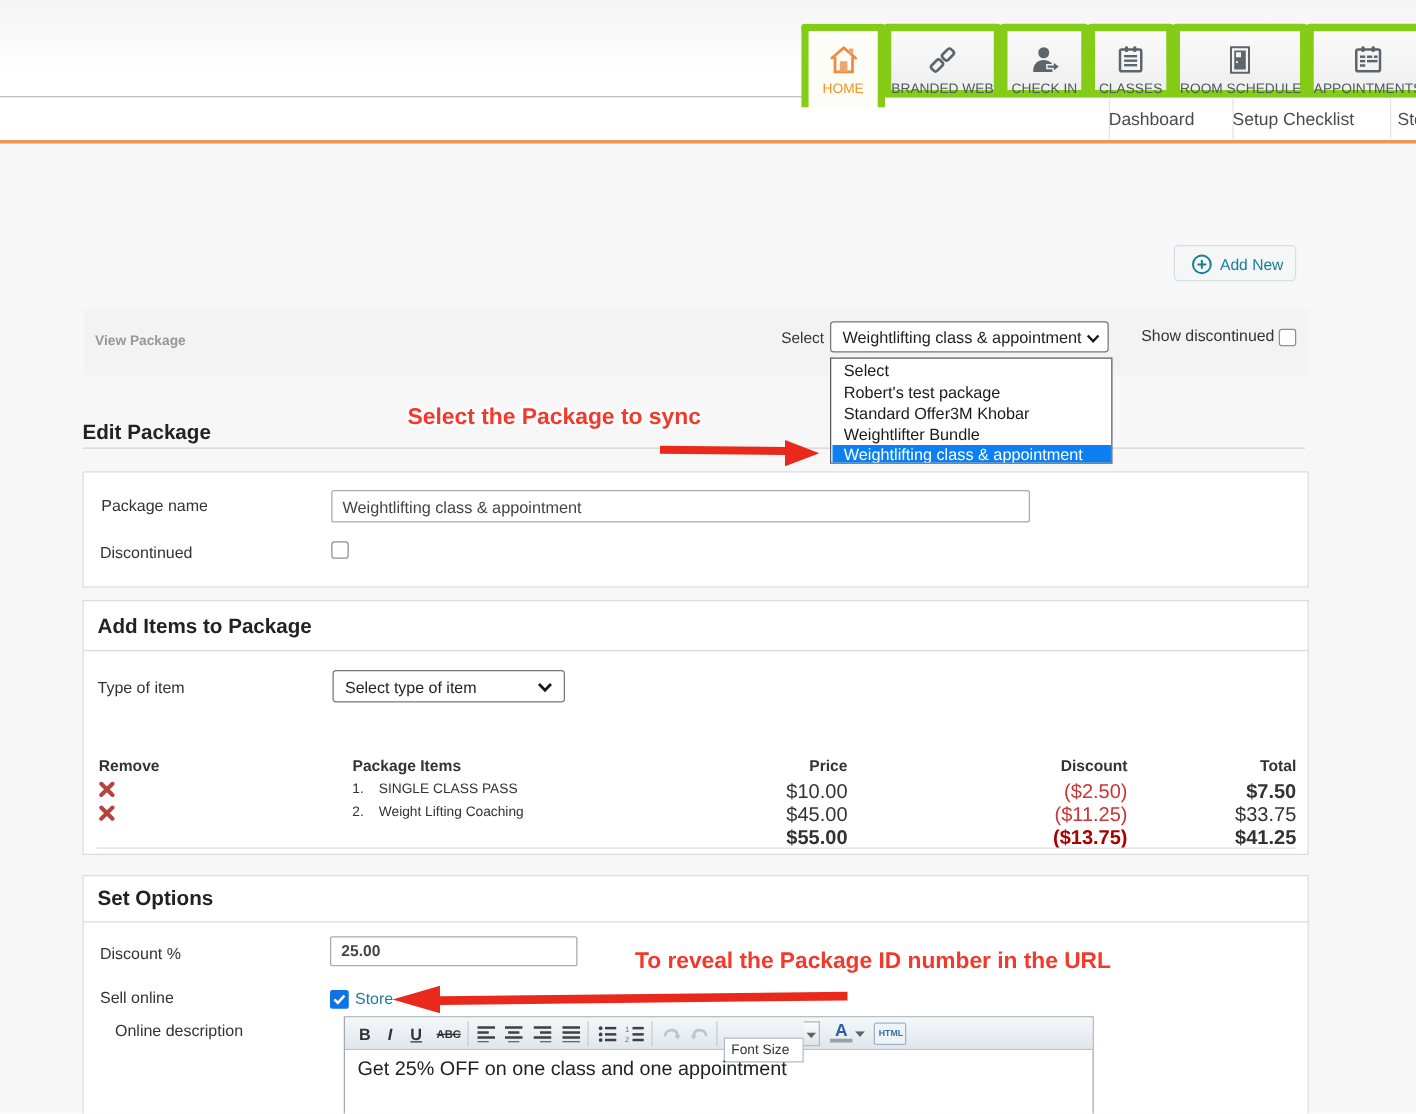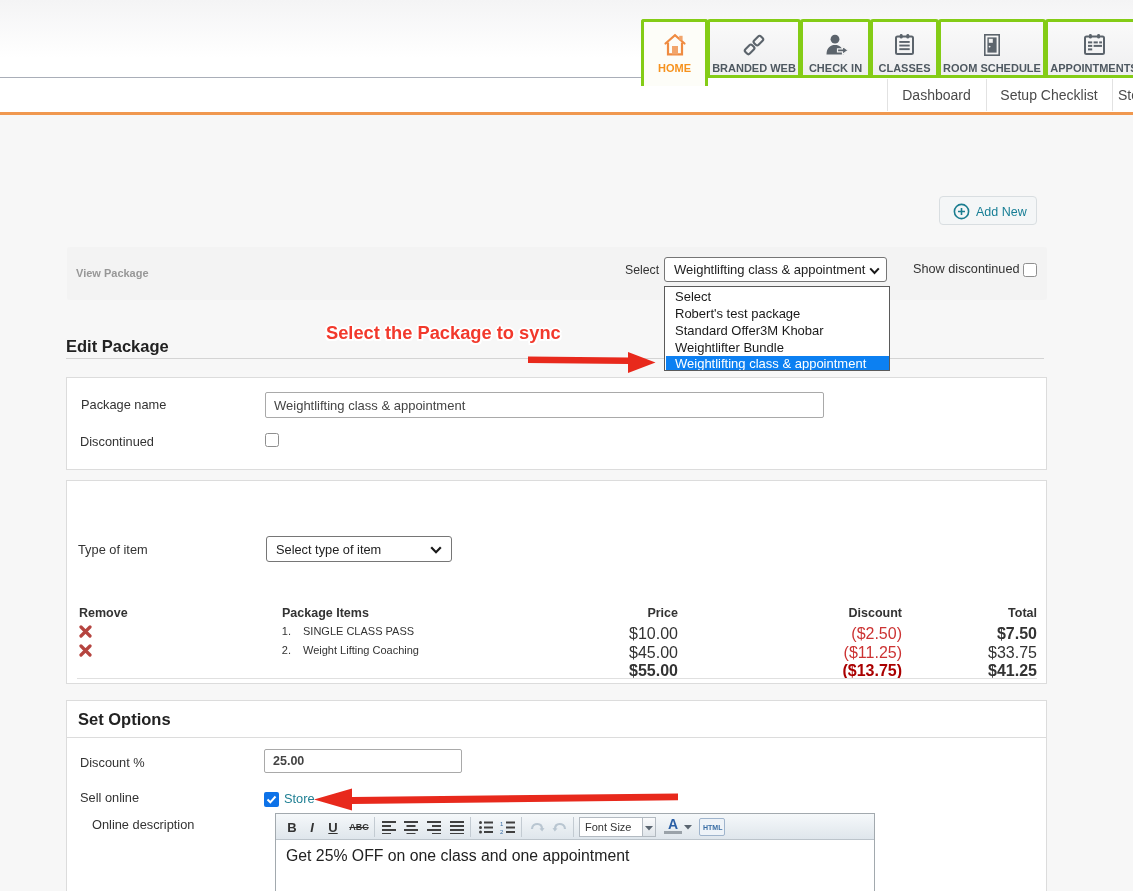--- a/index.html
+++ b/index.html
@@ -5,29 +5,29 @@
 * { margin:0; padding:0; box-sizing:border-box; }
 html,body { width:1133px; height:891px; overflow:hidden; }
 body { font-family:"Liberation Sans", sans-serif; background:#fff; }
 #page { position:relative; width:1133px; height:891px; overflow:hidden; background:#fff; }
 .abs { position:absolute; }
 
 
 #header { position:absolute; left:0; top:0; width:1133px; height:78px;
   background:linear-gradient(#f4f4f5, #ffffff 75%); border-bottom:1px solid #a9aeb8; }
 .tab { position:absolute; top:19px; height:59px; background:linear-gradient(#fafafa,#efeff0);
-  border:3px solid #84cc16; border-radius:3px 3px 0 0; z-index:3;font-weight:bold; }
+  border:6px solid #84cc16; border-radius:3px 3px 0 0; z-index:3; }
 .tab .lbl { position:absolute; left:0; right:0; top:40px; font-size:11px; color:#4e5860; white-space:nowrap; text-align:center; }
 .tab .ic { position:absolute; left:0; right:0; top:10px; height:25px; display:flex; align-items:center; justify-content:center; }
 .tab.active { background:#fdfdf8; height:67px; border-bottom:none; z-index:5; }
 .tab.active .lbl { color:#f6921e; }
 
 
 #subnav { position:absolute; left:0; top:78px; width:1133px; height:34px; background:#fff; }
-.subitem { position:absolute; top:0; height:34px; line-height:34px; font-size:14px; color:#4a4a4a; text-align:center; }
+.subitem { position:absolute; top:0; height:34px; line-height:34px; font-size:14px; color:#4a4a4a; text-align:left; }
 .subsep { position:absolute; top:1px; height:32px; width:1px; background:#e2e2e2; }
 
 #orangebar { position:absolute; left:0; top:112px; width:1133px; height:3px; background:#f0984f; }
 #content { position:absolute; left:0; top:115px; width:1133px; height:776px; background:#f7f7f7; }
 
 
 #addnew { position:absolute; left:939px; top:196px; width:98px; height:29px; background:#f4f6f7;
   border:1px solid #d9dee1; border-radius:4px; color:#177e95; font-size:12.5px; white-space:nowrap; }
 #addnew span { position:absolute; left:36px; top:8px; }
 
@@ -190,20 +190,23 @@
   <div class="panel" style="top:377px; height:93px;text-align:center;">
     <div class="flabel" style="left:14px; top:19px;">Package name</div>
     <div class="tinput" style="left:198px; top:14px; width:559px; height:26px;">
         <span style="top:5px;">Weightlifting class &amp; appointment</span>
       </div>
     <div class="flabel" style="left:13px; top:56px;">Discontinued</div>
     <div class="cb" style="left:198px; top:55px; width:14px; height:14px;"></div>
   </div>
 
   <div class="panel" style="top:480px; height:204px;">
+    <div class="phead" style="height:40px;">
+        <h2 style="top:11px;">Add Items to Package</h2>
+      </div>
     <div class="flabel" style="left:11px; top:61px;">Type of item</div>
     <div class="selectbox" style="left:199px; top:55px; width:186px; height:26px;">
       <div class="stext" style="font-size:12.8px; top:5px;">Select type of item</div>
       <svg style="position:absolute; right:9px; top:9px;" width="12" height="8" viewBox="0 0 12 8">
         <path d="M1.2 1.2 L6 6.2 L10.8 1.2" fill="none" stroke="#1a1a1a" stroke-width="2.2"></path>
       </svg>
     </div>
 
     <div class="trow th" style="left:12px; top:125px;">Remove</div>
     <div class="trow th" style="left:215px; top:125px;">Package Items</div>
@@ -258,20 +261,21 @@
     <div class="ddopt" style="top:18px;">Robert's test package</div>
     <div class="ddopt" style="top:35px;">Standard Offer3M Khobar</div>
     <div class="ddopt" style="top:52px;">Weightlifter Bundle</div>
     <div class="ddopt sel" style="top:69px; height:16px; line-height:16px;">Weightlifting class &amp; appointment</div>
   </div>
 
   <div class="anno" style="left:326px; top:322px; font-size:18.3px;">Select the Package to sync</div>
   <svg class="abs" style="left:520px; top:345px; z-index:25;" width="145" height="35" viewBox="0 0 145 35">
     <polygon fill="#e8291c" points="8,11.5 108,12.5 108,7 135.5,17.5 108,28 108,19 8,18"></polygon>
   </svg>
+  <div class="anno" style="left:508px; top:758px; font-size:18.2px;">To reveal the Package ID number in the URL</div>
   <svg class="abs" style="left:310px; top:783px; z-index:25;" width="375" height="30" viewBox="0 0 375 30">
     <polygon fill="#e8291c" points="368,10.4 42,14 42,5.5 4,16.5 42,27.5 42,21 368,17.3"></polygon>
   </svg>
 
   <div id="editor">
     <div id="toolbar">
       <div class="tbtn" style="left:8px; width:16px; font-weight:bold; font-size:13px;">B</div>
       <div class="tbtn" style="left:28px; width:16px; font-style:italic; font-weight:bold; font-size:13px;">I</div>
       <div class="tbtn" style="left:49px; width:16px; font-size:13px; text-decoration:underline; font-weight:bold;">U</div>
       <div class="tbtn" style="left:70px; width:26px; font-size:9px; font-weight:bold; text-decoration:line-through;">ABC</div>
@@ -347,21 +351,21 @@
             <path d="M10.5 7.5 L13.2 10.5 L15.5 7" fill="#b9c6d1"></path>
           </svg>
       </div>
       <div class="tbtn" style="left:276px; width:16px;">
         <svg width="16" height="13" viewBox="0 0 16 13">
             <path d="M13 8 C13 4.5 10 3 7.5 3 C5 3 3 4.5 3 8" fill="none" stroke="#b9c6d1" stroke-width="2.2"></path>
             <path d="M5.5 7.5 L2.8 10.5 L0.5 7" fill="#b9c6d1"></path>
           </svg>
       </div>
       <div class="tsep" style="left:297px;"></div>
-      <div style="position:absolute; left:303px; top:3px; width:64px; height:20px; background:#fff; border:1px solid #b3bac1;padding-left:28px;">
+      <div style="position:absolute; left:303px; top:16px; width:64px; height:20px; background:#fff; border:1px solid #b3bac1;padding-left:28px;">
         <span style="position:absolute; left:5px; top:3px; font-size:11px; color:#333;">Font Size</span>
       </div>
       <div style="position:absolute; left:367px; top:3px; width:13px; height:20px; background:linear-gradient(#fafbfc,#dfe5ea); border:1px solid #b3bac1; border-left:none;">
         <svg style="position:absolute; left:2px; top:8px;" width="8" height="5" viewBox="0 0 8 5">
             <path d="M0 0 L4 4.5 L8 0 Z" fill="#5a6570"></path>
           </svg>
       </div>
       <div class="tbtn" style="left:388px; width:18px; font-weight:bold; font-size:14px; color:#2a5fa5; border-bottom:3px solid #9aa2a9; height:17px;">A</div>
       <div class="tbtn" style="left:407px; width:10px;">
         <svg width="8" height="5" viewBox="0 0 8 5">

